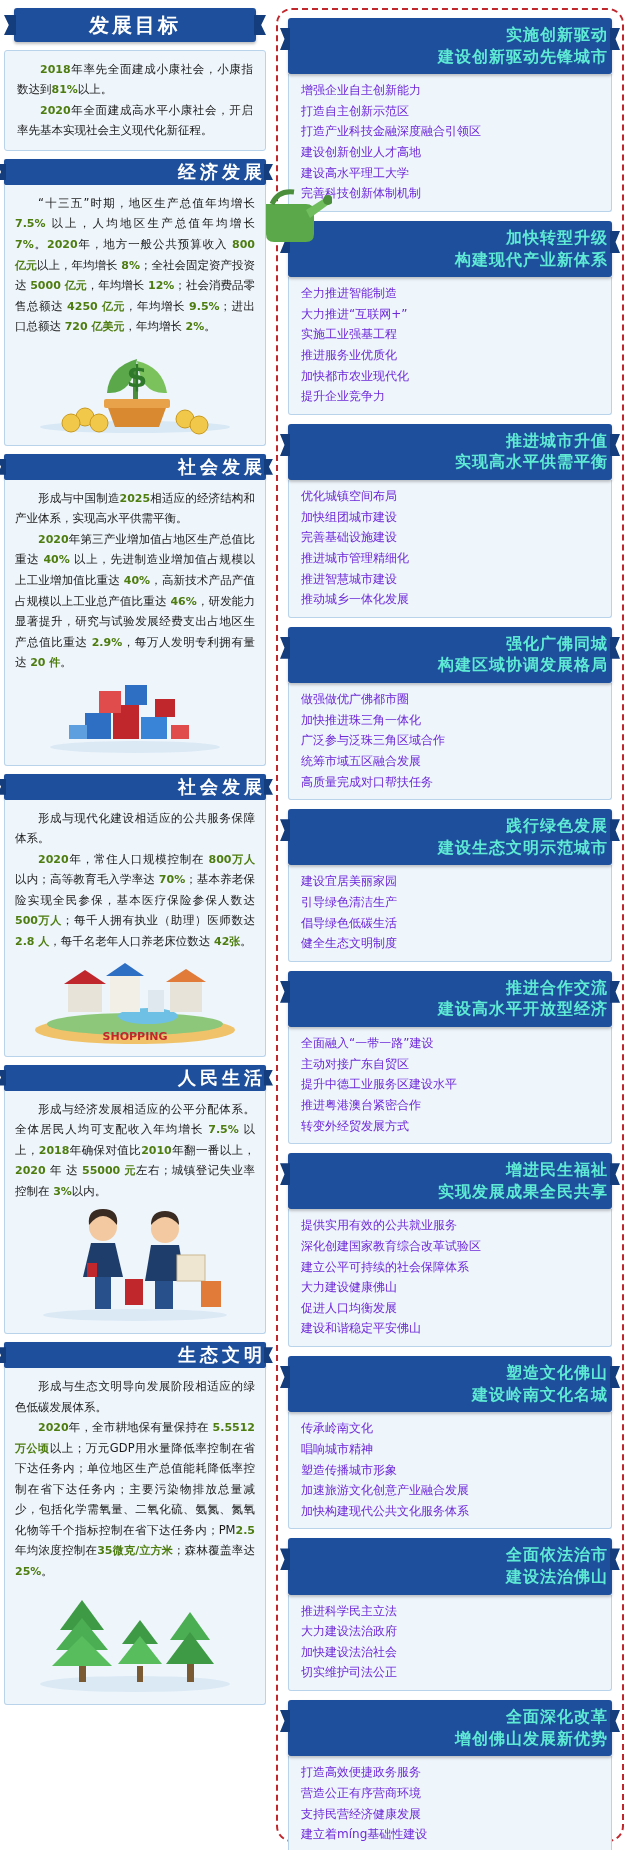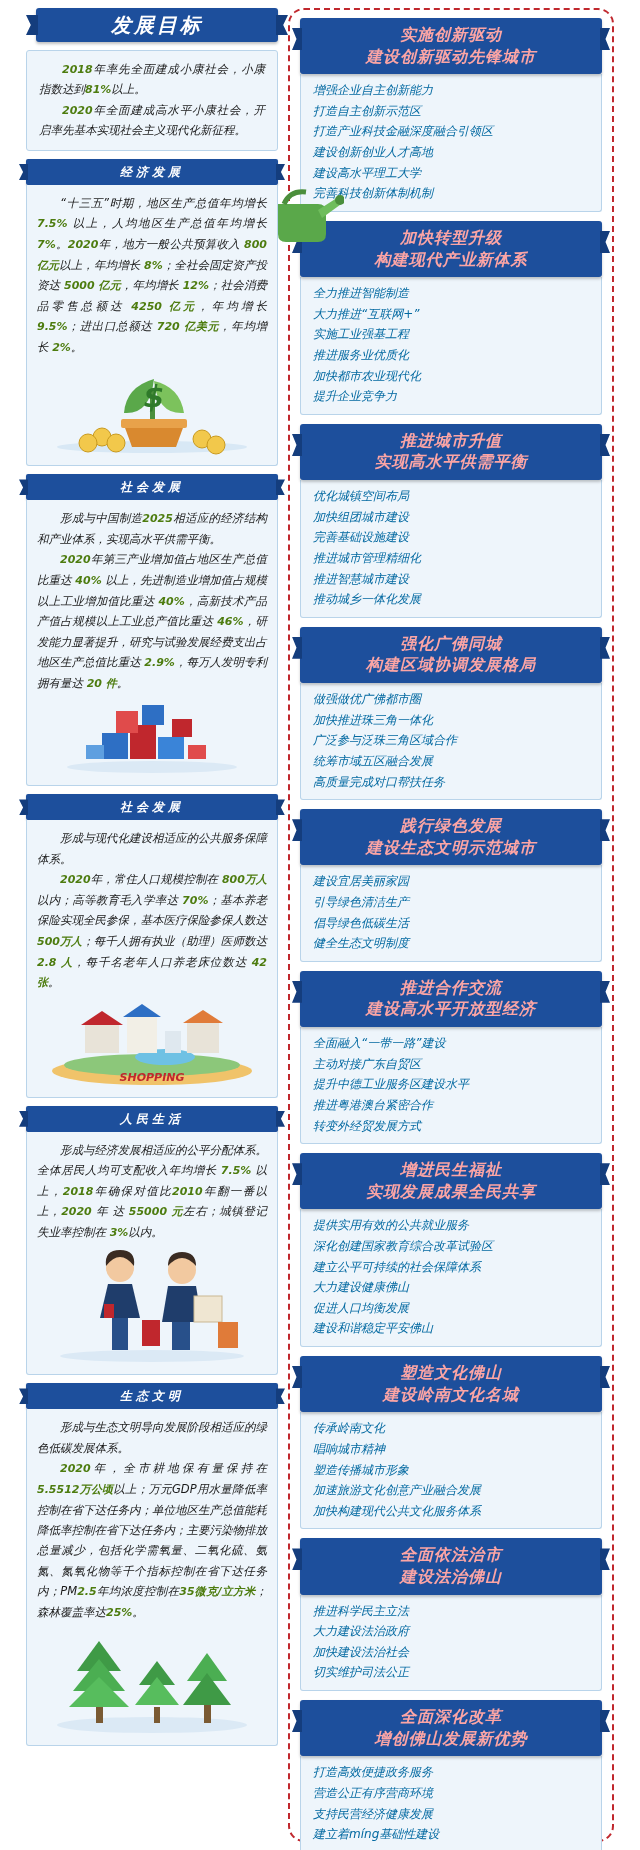--- a/index.html
+++ b/index.html
@@ -8,24 +8,23 @@
     height: 1850px;
     background: #ffffff;
     font-family: "DejaVu Sans", "Liberation Sans", sans-serif;
     position: relative;
     overflow: hidden;
   }
   .page {
     position: relative;
     width: 640px;
     height: 1850px;
-    padding: 8px 26px;
+    padding: 8px 4px;
     display: flex;
     gap: 10px;
-    font-style: italic;
   }
 
   
   .left-col {
     width: 262px;
     position: relative;
   }
 
   .title-banner {
     position: relative;
@@ -78,24 +77,24 @@
 
   .section {
     margin-bottom: 8px;
     position: relative;
   }
   .sec-head {
     height: 26px;
     background: #1d4f9c;
     border-radius: 2px;
     color: #fff;
-    font-size: 12px;
+    font-size: 18px;
     font-weight: bold;
     letter-spacing: 4px;
-    text-align: center;
+    text-align: right;
     line-height: 26px;
     position: relative;
     box-shadow: 0 1px 2px rgba(0,0,0,0.2);
   }
   .sec-head::before, .sec-head::after {
     content: "";
     position: absolute;
     top: 5px;
     width: 9px; height: 16px;
     background: #143d7d;
@@ -132,22 +131,22 @@
     border: 2px dashed #c0272d;
     border-radius: 16px;
     padding: 8px 10px 10px 10px;
   }
   .card {
     margin-bottom: 9px;
   }
   .card-head {
     background: #1d4f9c;
     border-radius: 3px;
-    color: #fca5a5;
-    text-align: center;
+    color: #5eead4;
+    text-align: right;
     padding: 6px 4px 7px 4px;
     font-size: 16px;
     font-weight: bold;
     line-height: 1.35;
     letter-spacing: 1px;
     box-shadow: 0 2px 3px rgba(0,0,0,0.22);
     position: relative;
   }
   .card-head::before, .card-head::after {
     content: "";
@@ -163,21 +162,21 @@
     background: #eef5fb;
     border: 1px solid #b9d4ea;
     border-top: none;
     border-radius: 0 0 3px 3px;
     padding: 6px 12px 7px 12px;
   }
   .card-body li {
     list-style: none;
     font-size: 12px;
     line-height: 1.72;
-    color: #0369a1;
+    color: #6d28d9;
     white-space: nowrap;
   }
 
   
   .can {
     position: absolute;
     left: -36px; top: 170px;
     width: 90px; height: 70px;
     z-index: 5;
   }

